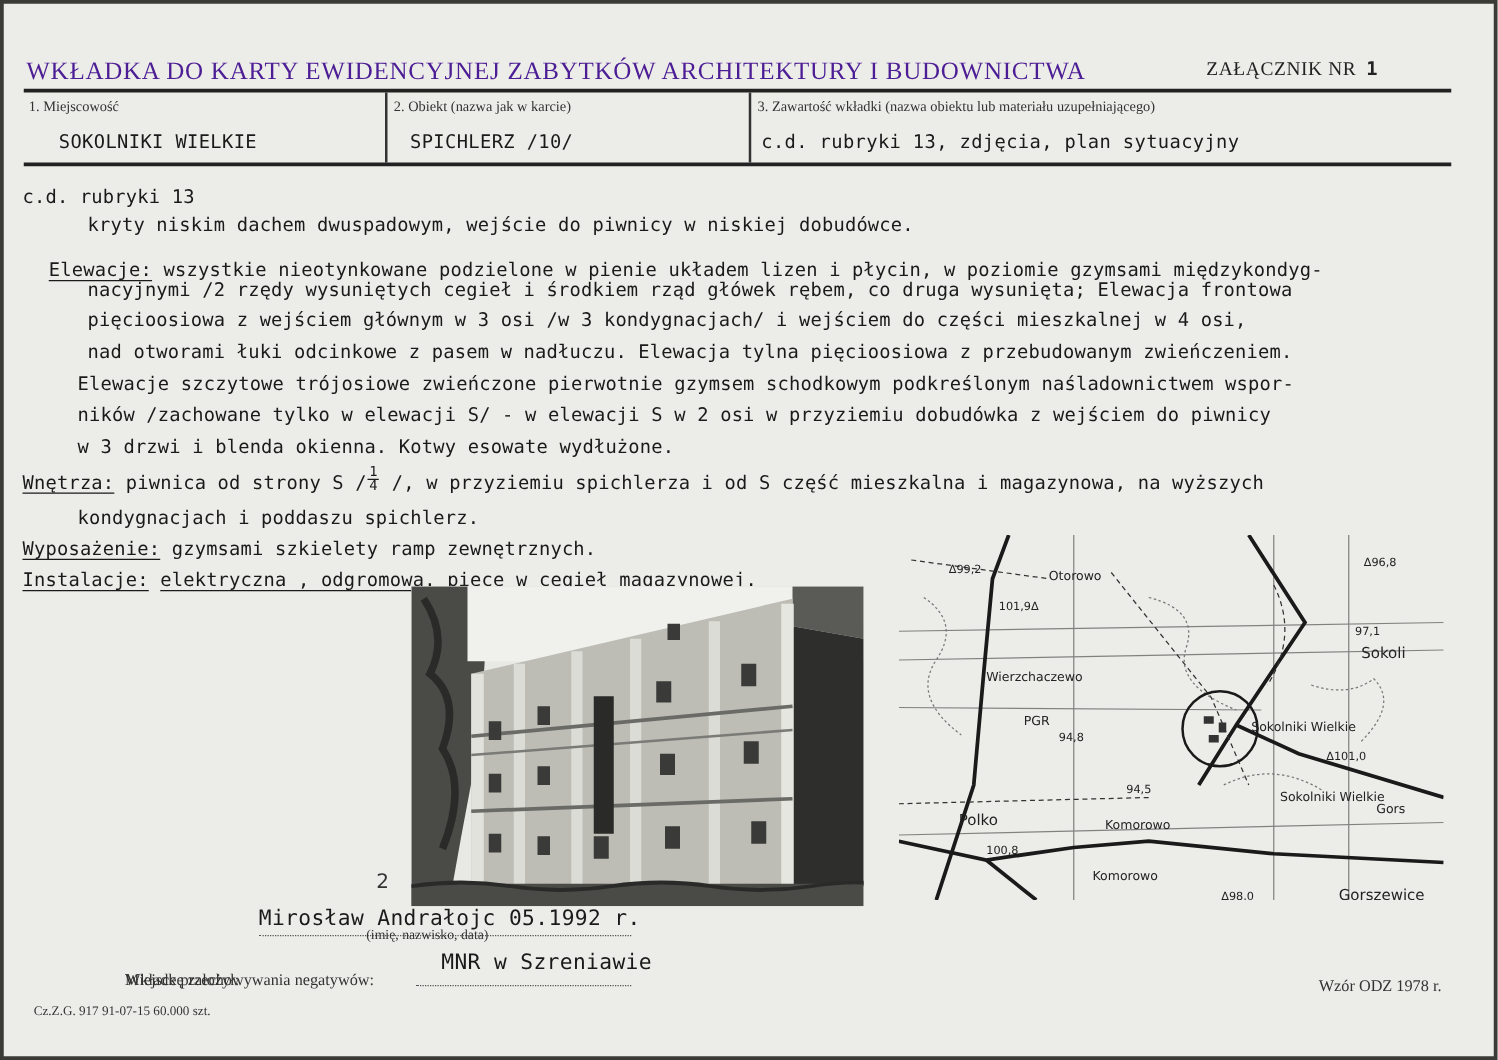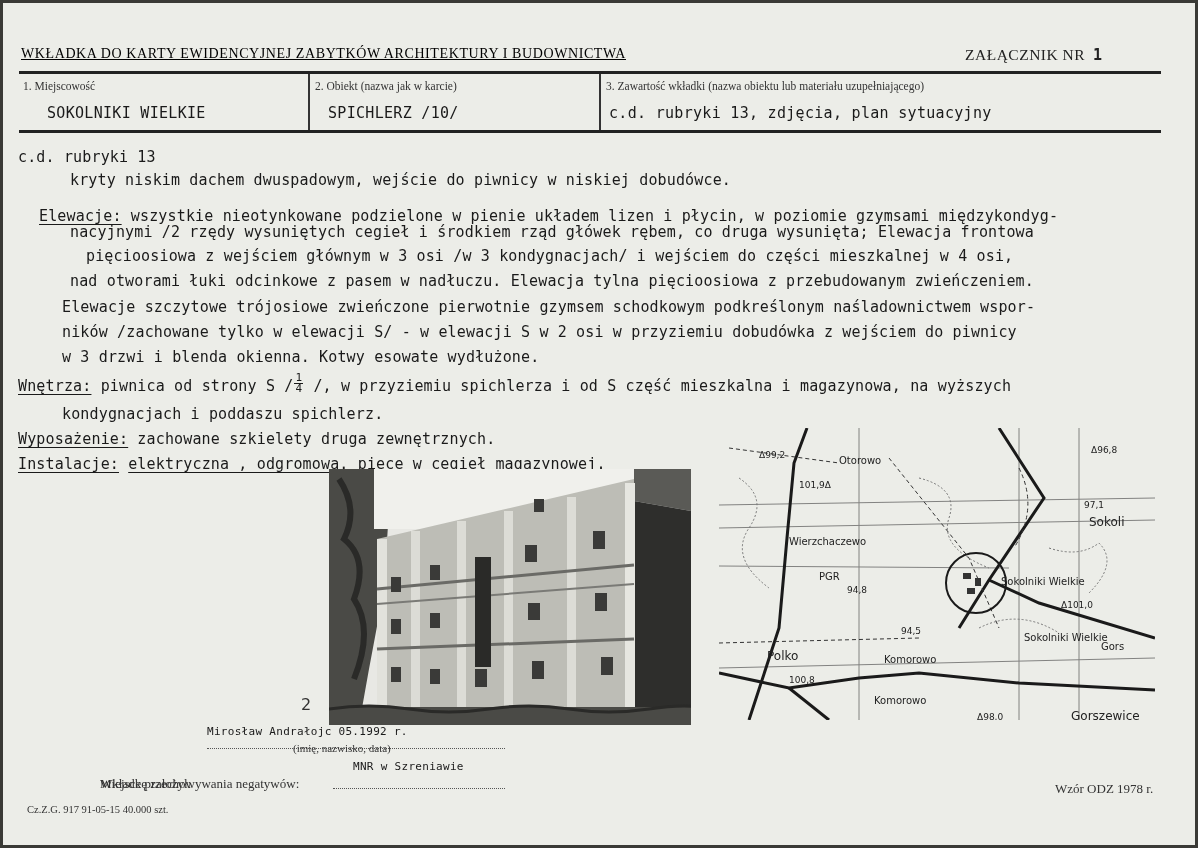--- a/index.html
+++ b/index.html
@@ -12,21 +12,21 @@
     }
     .sheet {
       position: absolute; left: 3px; top: 3px; width: 1192px; height: 842px;
       background: #ecede8;
     }
     .serif { font-family: "Liberation Serif", "DejaVu Serif", serif; }
     .mono { font-family: "DejaVu Sans Mono", "Liberation Mono", monospace; }
     .abs { position: absolute; }
 
     .header-title {
-      left: 18px; top: 43px; font-size: 14px; letter-spacing: 0.6px; color: #000000; text-decoration: underline;
+      left: 18px; top: 43px; font-size: 20px; letter-spacing: 0.6px; color: #4c1d95;
     }
     .annex { left: 962px; top: 43px; font-size: 15.5px; color: #222; letter-spacing: 0.5px; }
     .annex .num { font-family: "DejaVu Sans Mono", monospace; font-weight: bold; font-size: 15px; margin-left: 8px; }
 
     .rule { position: absolute; left: 16px; width: 1142px; background: #222; }
     .rule.top { top: 68px; height: 3px; }
     .rule.bot { top: 127px; height: 3px; }
     .vline { position: absolute; top: 71px; height: 56px; width: 2px; background: #333; }
 
     .field-label { font-size: 11.5px; color: #333; top: 77px; }
@@ -42,21 +42,21 @@
     .photo {
       left: 326px; top: 466px; width: 362px; height: 256px;
       background: #d9d9d4; overflow: hidden;
     }
     .map {
       left: 716px; top: 425px; width: 436px; height: 292px;
       background: #ecede8; overflow: hidden;
     }
 
     .sig-label { font-size: 13px; color: #333; }
-    .sig-value { font-size: 11px; color: #1a1a1a; letter-spacing: 0.3px; }
+    .sig-value { font-size: 17px; color: #1a1a1a; letter-spacing: 0.3px; }
     .dots { border-bottom: 1px dotted #555; position: absolute; height: 0; }
     .hint { font-size: 11px; color: #333; }
     .tiny { font-size: 10.5px; color: #333; }
   </style>
 </head>
 <body>
 
 <div class="sheet">
 
   <div class="abs serif header-title">WKŁADKA DO KARTY EWIDENCYJNEJ ZABYTKÓW ARCHITEKTURY I BUDOWNICTWA</div>
@@ -80,36 +80,36 @@
 
   <div class="abs body-text mono" style="left:0; top:0; width:1076px; height:470px;">
     <div class="line" style="left:15px; top:143px;">c.d. rubryki 13</div>
     <div class="line" style="left:67px; top:166px;">kryty niskim dachem dwuspadowym, wejście do piwnicy w niskiej dobudówce.</div>
 
     <div class="line" style="left:15px; top:202px;margin-left:21px;">
       <span class="u">Elewacje:</span>
       <span>wszystkie nieotynkowane podzielone w pienie układem lizen i płycin, w poziomie gzymsami międzykondyg-</span>
     </div>
     <div class="line" style="left:67px; top:218px;">nacyjnymi  /2 rzędy wysuniętych cegieł i środkiem rząd główek rębem, co druga wysunięta; Elewacja frontowa</div>
-    <div class="line" style="left:67px; top:242px;margin-left:16px;">pięcioosiowa z wejściem głównym w 3 osi /w 3 kondygnacjach/ i wejściem do części mieszkalnej w 4 osi,</div>
+    <div class="line" style="left:67px; top:242px;">pięcioosiowa z wejściem głównym w 3 osi /w 3 kondygnacjach/ i wejściem do części mieszkalnej w 4 osi,</div>
     <div class="line" style="left:67px; top:267px;">nad otworami łuki odcinkowe z pasem w nadłuczu. Elewacja tylna pięcioosiowa z przebudowanym zwieńczeniem.</div>
     <div class="line" style="left:59px; top:293px;">Elewacje szczytowe trójosiowe zwieńczone pierwotnie gzymsem schodkowym podkreślonym naśladownictwem wspor-</div>
     <div class="line" style="left:59px; top:318px;">ników /zachowane tylko w elewacji S/ - w elewacji S w 2 osi w przyziemiu dobudówka z wejściem do piwnicy</div>
     <div class="line" style="left:59px; top:343px;">w 3 drzwi i blenda okienna. Kotwy esowate wydłużone.</div>
 
     <div class="line" style="left:15px; top:372px;">
       <span class="u">Wnętrza:</span>
       <span>piwnica od strony S /</span><span class="frac"><span class="n">1</span><span>4</span></span>
       <span>/, w przyziemiu spichlerza i od S część mieszkalna i magazynowa, na wyższych</span>
     </div>
     <div class="line" style="left:59px; top:400px;">kondygnacjach i poddaszu spichlerz.</div>
 
     <div class="line" style="left:15px; top:425px;">
       <span class="u">Wyposażenie:</span>
-      <span>zachowane szkielety druga zewnętrznych.</span>
+      <span>gzymsami szkielety ramp zewnętrznych.</span>
     </div>
     <div class="line" style="left:15px; top:450px;">
       <span class="u">Instalacje:</span>
       <span class="u">elektryczna , odgromowa. piece w cegieł magazynowej.</span>
     </div>
   </div>
 
   <div class="abs photo">
     <svg width="362" height="256" viewBox="0 0 362 256">
       <rect x="0" y="0" width="362" height="256" fill="#e8e8e4"></rect>
@@ -231,14 +231,14 @@
   <div class="abs serif sig-label" style="left:97px; top:773px;">Wkładkę założył:</div>
   <div class="abs mono sig-value" style="left:204px; top:722px;">Mirosław Andrałojc 05.1992 r.</div>
   <div class="dots" style="left:204px; top:745px; width:298px;"></div>
   <div class="abs serif hint" style="left:290px; top:739px;">(imię, nazwisko, data)</div>
 
   <div class="abs mono sig-value" style="left:350px; top:757px;">MNR w Szreniawie</div>
   <div class="abs serif sig-label" style="left:97px; top:773px;">Miejsce przechowywania negatywów:</div>
   <div class="dots" style="left:330px; top:785px; width:172px;"></div>
 
   <div class="abs serif sig-label" style="left:1052px; top:778px;">Wzór ODZ 1978 r.</div>
-  <div class="abs serif tiny" style="left:24px; top:801px;">Cz.Z.G. 917 91-05-15 40.000 szt.</div>
+  <div class="abs serif tiny" style="left:24px; top:801px;">Cz.Z.G. 917 91-07-15 60.000 szt.</div>
 </div>
 
 </body></html>

